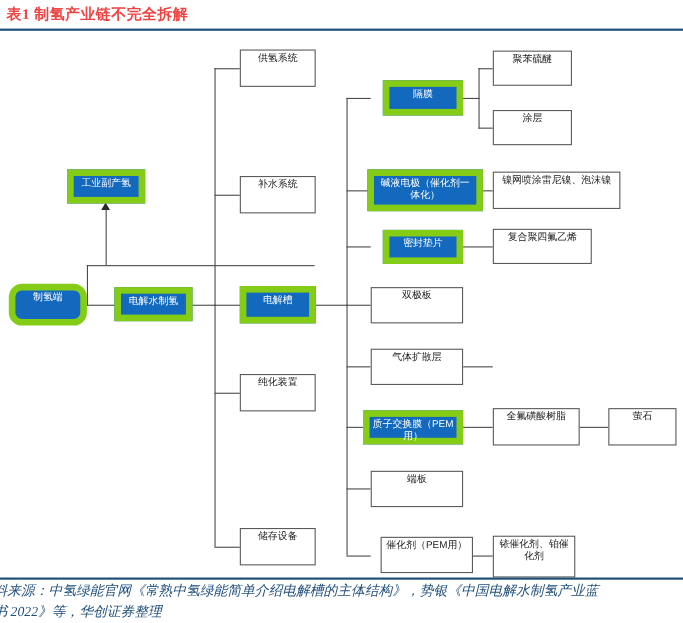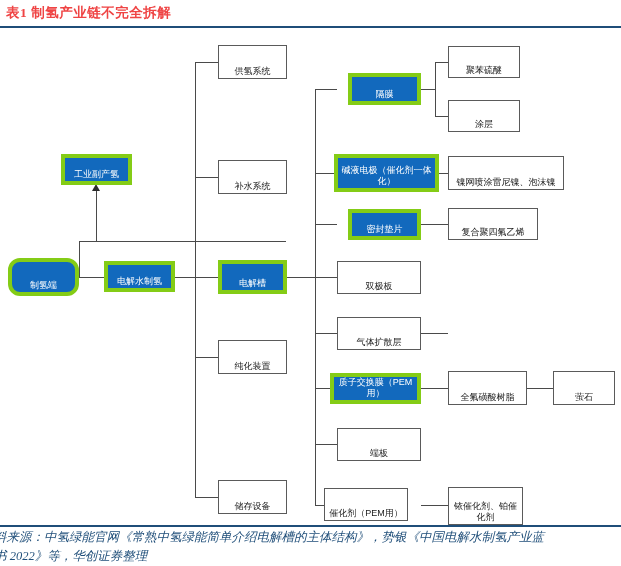--- a/index.html
+++ b/index.html
@@ -40,34 +40,34 @@
     line-height:19px;
     color:#1f4e79;
     white-space:nowrap;
   }
   .footer .l2{display:block;}
 
   
   .node{
     position:absolute;
     box-sizing:border-box;
-    display:flex;align-items:flex-end;justify-content:center;
+    display:flex;align-items:flex-start;justify-content:center;
     text-align:center;
     font-size:9px;
     line-height:11px;
     padding:1px 2px;
   }
   .node.plain{
     background:#ffffff;
     border:1px solid #5a5a5a;
     color:#1a1a1a;
   }
   .node.blue{
     background:#1269bd;
-    border:4px solid #84cc16;
+    border:6px solid #84cc16;
     color:#ffffff;
   }
   .node span{display:block;}
 
   
   .ln{position:absolute;background:#4a4a4a;}
   .ln.h{height:1px;}
   .ln.v{width:1px;}
   .arrow{
     position:absolute;
@@ -168,21 +168,21 @@
   </div>
   <div class="node plain" style="left:337px;top:317px;width:84px;height:33px;">
     <span>气体扩散层</span>
   </div>
   <div class="node blue" style="left:330px;top:373px;width:91px;height:31px;">
     <span>质子交换膜（PEM用）</span>
   </div>
   <div class="node plain" style="left:337px;top:428px;width:84px;height:33px;">
     <span>端板</span>
   </div>
-  <div class="node plain" style="left:324px;top:488px;width:84px;height:33px;">
+  <div class="node plain" style="left:346px;top:488px;width:84px;height:33px;">
     <span>催化剂（PEM用）</span>
   </div>
 
   <div class="node plain" style="left:448px;top:46px;width:72px;height:32px;">
     <span>聚苯硫醚</span>
   </div>
   <div class="node plain" style="left:448px;top:100px;width:72px;height:32px;">
     <span>涂层</span>
   </div>
   <div class="node plain" style="left:448px;top:156px;width:116px;height:34px;">

